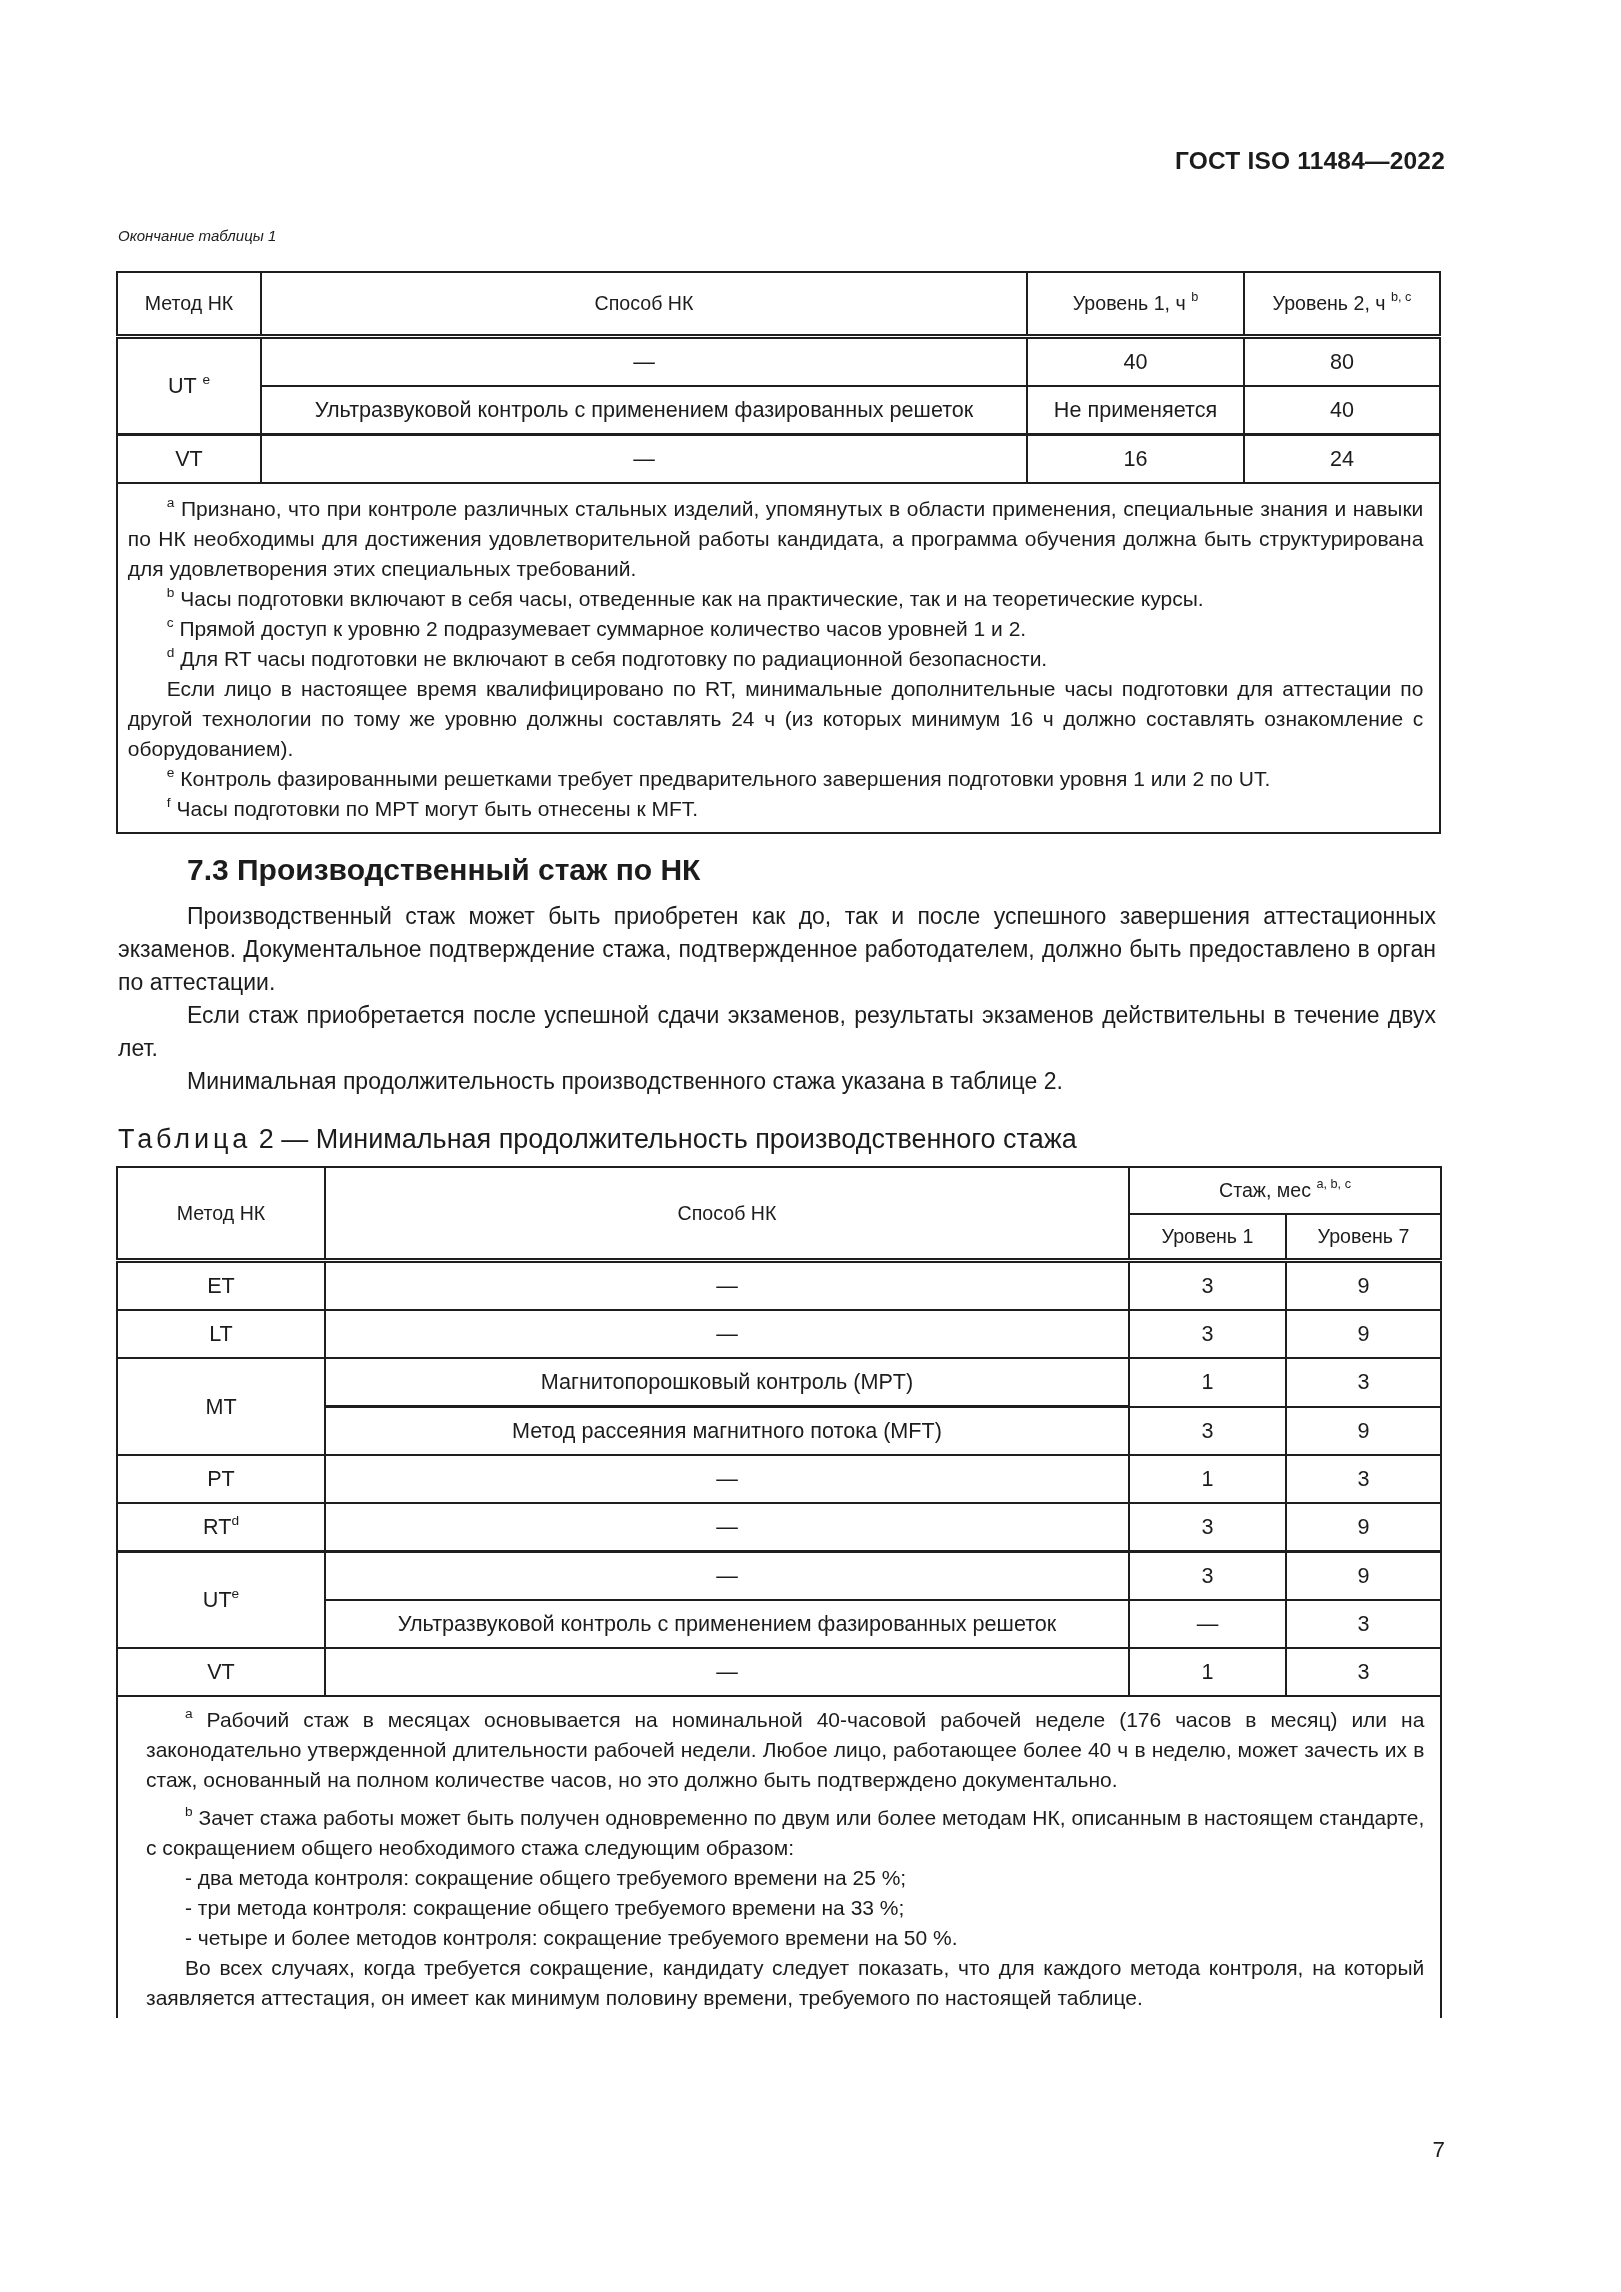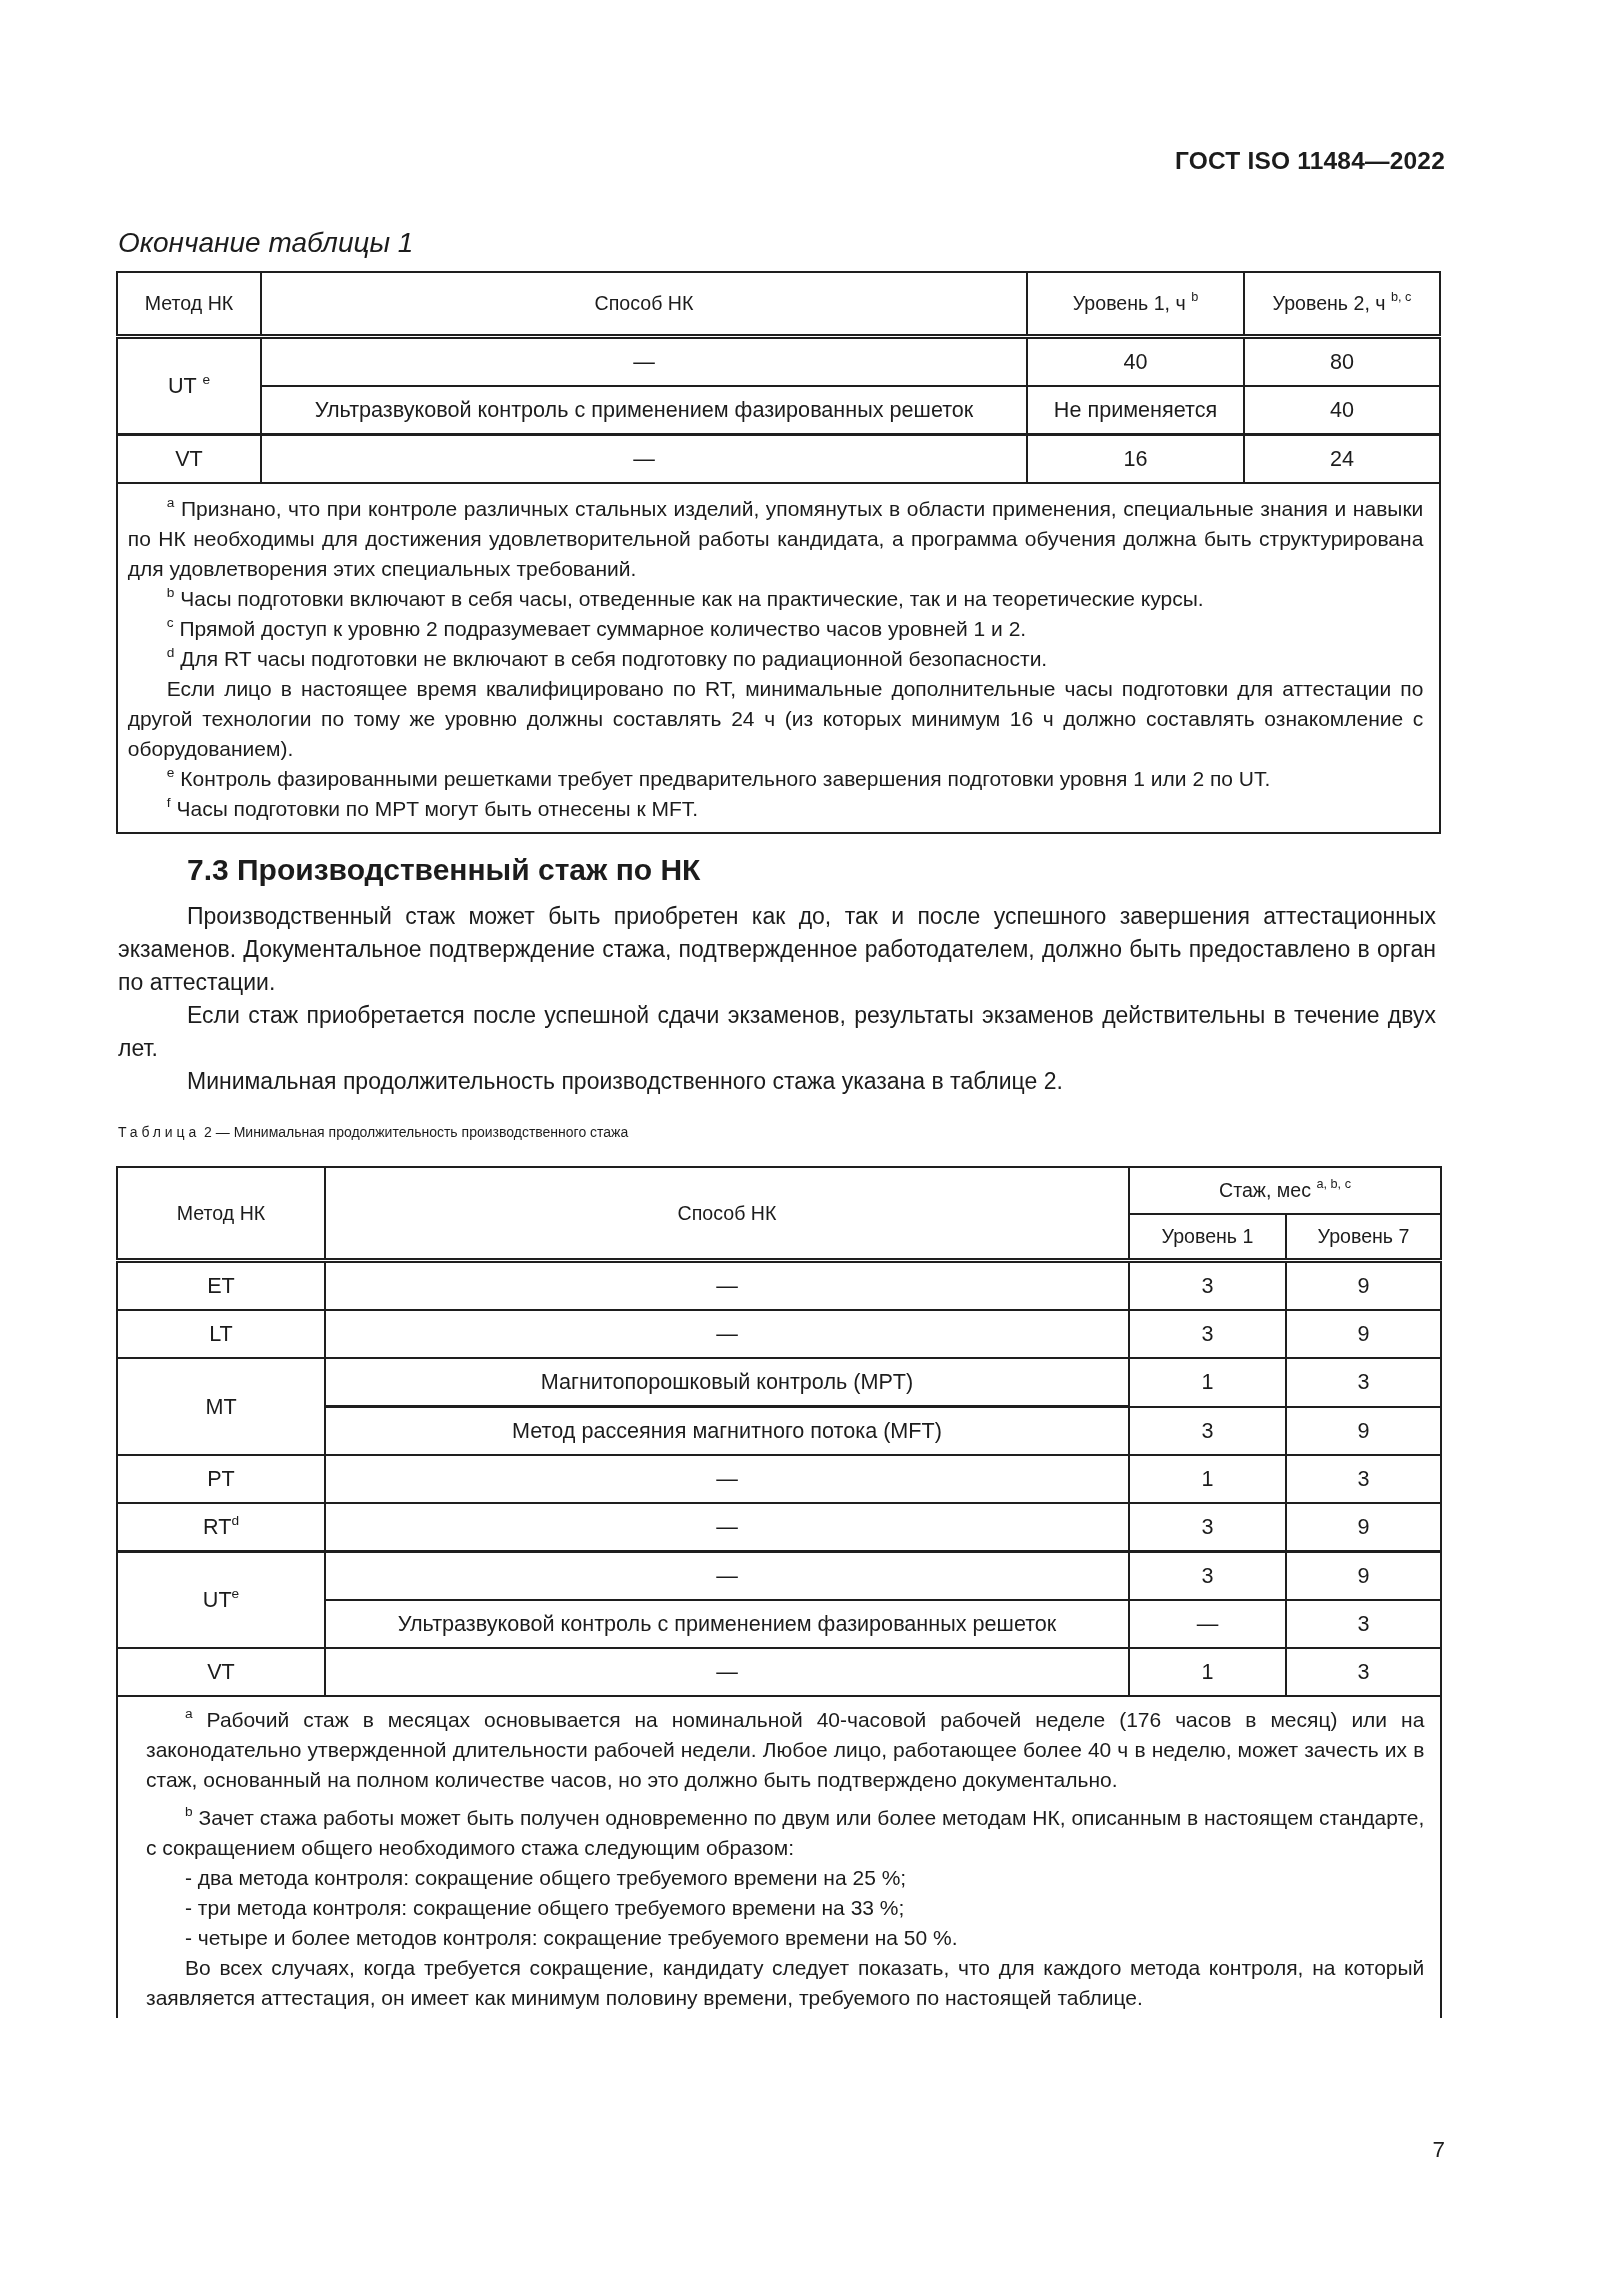--- a/index.html
+++ b/index.html
@@ -7,21 +7,21 @@
     width: 1621px; height: 2293px; position: relative; overflow: hidden;
     font-family: "Liberation Sans", "DejaVu Sans", sans-serif;
     color: #1c1c1c;
   }
   .page-header {
     position: absolute; top: 147px; right: 176px;
     font-size: 24.5px; font-weight: bold; letter-spacing: 0.2px;
   }
   .cont-caption {
     position: absolute; top: 227px; left: 118px;
-    font-size: 28px; font-style: italic;
+    font-size: 15px; font-style: italic;
   }
   table.gost {
     position: absolute; left: 116px; width: 1323px;
     border-collapse: collapse; table-layout: fixed;
     font-size: 21.6px;
   }
   table.gost td, table.gost th {
     border: 2px solid #1e1e1e; padding: 0; font-weight: normal;
     text-align: center; vertical-align: middle;
   }
@@ -49,21 +49,21 @@
   .notes p.ind { text-indent: 39px; }
 
   .section {
     position: absolute; left: 118px; width: 1318px;
     font-size: 23px; line-height: 33px; text-align: justify;
   }
   .section h3 { margin: 0; font-size: 30px; font-weight: bold; padding-left: 69px; }
   .section p { margin: 0; text-indent: 69px; }
 
   .t2-caption {
-    position: absolute; top: 1124px; left: 118px; font-size: 14px;
+    position: absolute; top: 1124px; left: 118px; font-size: 27px;
   }
   .spaced { letter-spacing: 3.9px; }
 
   #t2 { top: 1166px; }
   #t2 col.c1 { width: 208px; } #t2 col.c2 { width: 804px; }
   #t2 col.c3 { width: 157px; } #t2 col.c4 { width: 155px; }
   #t2 tr.h1 th { height: 45px; }
   #t2 tr.h2 th { height: 43px; }
   #t2 tr.r td { height: 46px; }
   #t2 .notes-cell { border-bottom: none !important; }

